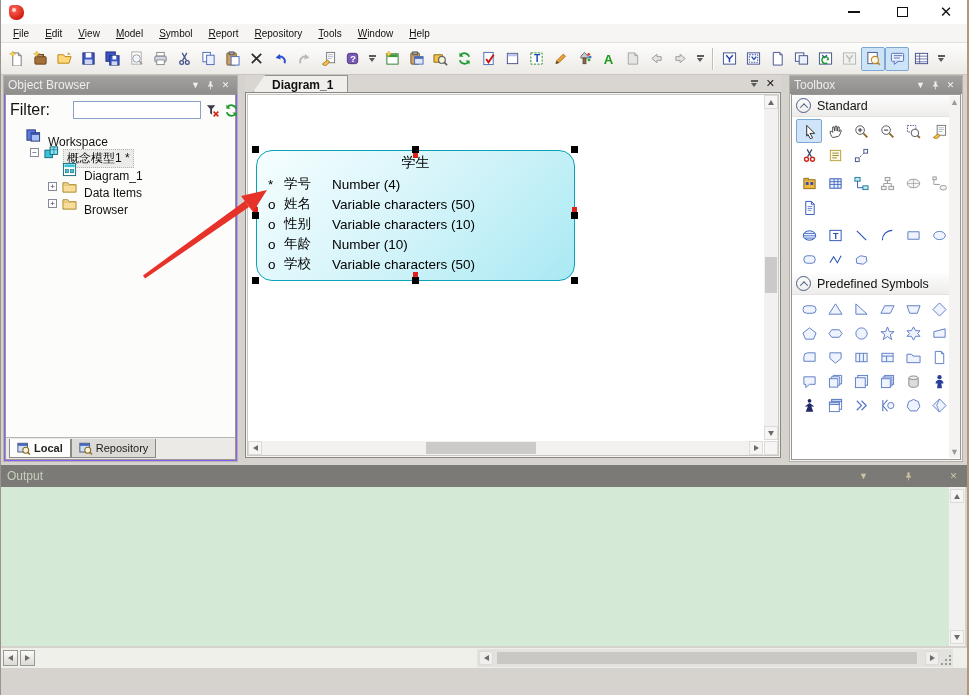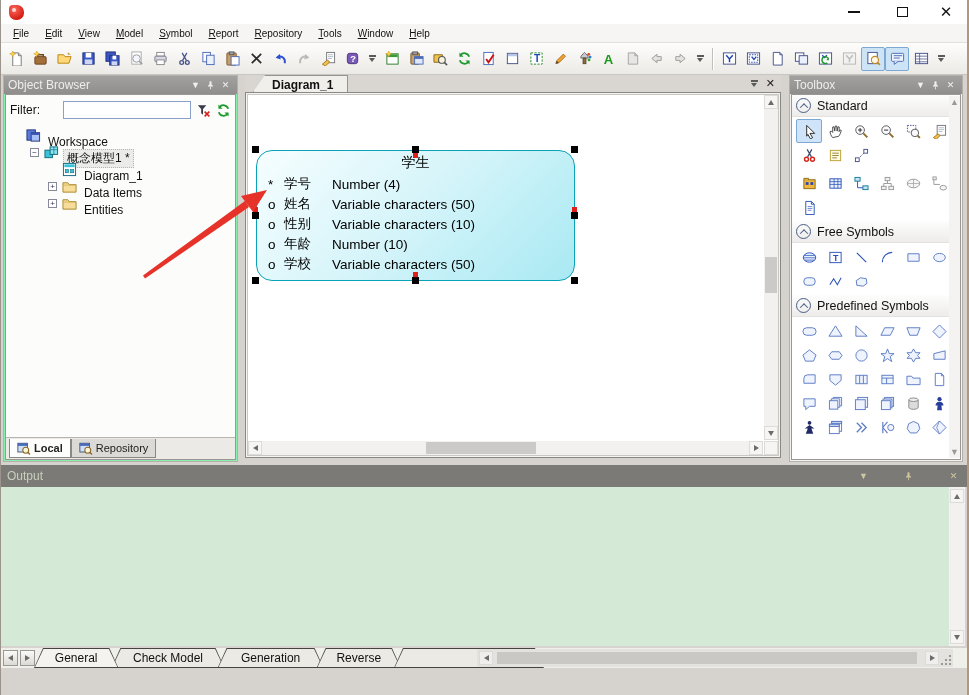--- a/index.html
+++ b/index.html
@@ -27,24 +27,24 @@
   .tb-overflow{width:12px;height:22px;display:flex;flex-direction:column;align-items:center;justify-content:center;margin:0 2px;}
   .ov-bar{width:7px;height:1.6px;background:#5a5a58;margin-bottom:1px;}
   .ov-tri{width:0;height:0;border-left:3.5px solid transparent;border-right:3.5px solid transparent;border-top:4px solid #5a5a58;}
   .tb-sep{width:1px;height:22px;background:#c2bfba;margin:0 4px;box-shadow:1px 0 0 #fff;}
   
   .panel-header{height:18px;background:linear-gradient(#a2a19f,#8f8e8c);color:#eeedeb;font-size:12px;display:flex;align-items:center;padding:0 4px;}
   .ph-title{flex:1;}
   .ph-btn{width:15px;height:14px;display:flex;align-items:center;justify-content:center;color:#f1f0ee;font-size:9px;}
   .pin-svg{width:11px;height:11px;}
   
-  .obrowser{position:absolute;left:2px;top:75px;width:235px;height:387px;background:#86efac;border:1px solid #b4b1ad;}
+  .obrowser{position:absolute;left:2px;top:75px;width:235px;height:387px;background:#8b5cf6;border:1px solid #b4b1ad;}
   .ob-body{position:absolute;left:1px;right:1px;top:18px;bottom:1px;background:#fcfcfb;border:1px solid #9a9894;}
   .filter-row{display:flex;align-items:center;padding:6px 4px 4px 4px;}
-  .filter-label{font-size:12px;color:#111;margin-right:23px;}
+  .filter-label{font-size:16px;color:#111;margin-right:23px;}
   .filter-input{width:128px;height:18px;border:1px solid #8aa0c8;background:#fff;font-size:12px;padding:0 3px;}
   .filter-ic{width:20px;height:18px;display:flex;align-items:center;justify-content:center;margin-left:4px;}
   .tree{padding:4px 0 0 2px;}
   .tree-row{display:flex;align-items:center;height:17px;font-size:12px;color:#111;white-space:nowrap;}
   .tree-row .lbl{padding:0 3px;margin-top:12px;}
   .tree-row.sel .lbl{background:#ebebe9;border:1px dotted #b5b5b2;}
   .expander{width:9px;height:9px;border:1px solid #889;background:#fff;display:flex;align-items:center;justify-content:center;font-size:8px;line-height:7px;color:#335;margin-right:4px;flex:none;}
   .exp-space{width:13px;flex:none;}
   .tree-ic{width:16px;height:16px;margin-right:4px;flex:none;}
   .ob-tabs{position:absolute;left:0;right:0;bottom:0;height:22px;background:#eceae7;border-top:1px solid #b8b5b1;display:flex;align-items:flex-start;padding:1px 0 0 3px;}
@@ -551,21 +551,21 @@
             <span class="lbl">Data Items</span>
           </div>
           <div class="tree-row" style="padding-left: 40px;">
             <span class="expander">+</span>
             <span class="tree-ic ic">
               <svg viewBox="0 0 16 16" width="15" height="15">
                 <path d="M1 4h5.2l1.5 2H15v8H1z" fill="#f7dc9a" stroke="#a8862a"></path>
                 <path d="M1 6.5h14" stroke="#c8a64a" stroke-width=".7"></path>
               </svg>
             </span>
-            <span class="lbl">Entities</span>
+            <span class="lbl">Browser</span>
           </div>
         </div>
       <div class="ob-tabs" id="ob-tabs">
           <span class="ob-tab active">
             <span class="ic" style="width:14px;height:14px">
               <svg viewBox="0 0 16 16" width="15" height="15">
                 <rect x="1" y="2" width="11" height="10" fill="#cfe0f8" stroke="#3a4a6a"></rect>
                 <rect x="1" y="2" width="11" height="3" fill="#4a6ab8"></rect>
                 <circle cx="10" cy="10" r="3.4" fill="#f8f4d8" stroke="#8a6a2a" stroke-width="1.2"></circle>
                 <path d="M12.4 12.4l2.4 2.4" stroke="#8a6a2a" stroke-width="1.6"></path>
@@ -828,26 +828,20 @@
           <button class="tbx-btn">
             <span class="ic">
               <svg viewBox="0 0 16 16" width="15" height="15">
                 <path d="M4 1.5h6l3 3v11H4z" fill="#fff" stroke="#2a52b8"></path>
                 <path d="M10 1.5v3h3" fill="none" stroke="#2a52b8"></path>
                 <path d="M6 7h5M6 9h5M6 11h4" stroke="#2a52b8" stroke-width=".7"></path>
               </svg>
             </span>
           </button>
         </div>
-        <div class="tbx-section-header">
-          <span class="circ-chev">
-            <i></i>
-          </span>
-          <span>Free Symbols</span>
-        </div>
         <div class="tbx-grid">
           <button class="tbx-btn">
             <span class="ic">
               <svg viewBox="0 0 16 16" width="15" height="15">
                 <ellipse cx="8" cy="8" rx="6.6" ry="5" fill="#eaf2fe" stroke="#2a52b8"></ellipse>
                 <path d="M2.2 5.8h11.6M1.4 8.3h13.2M2.5 10.8h11" stroke="#2a52b8" stroke-width=".8"></path>
               </svg>
             </span>
           </button>
           <button class="tbx-btn">
@@ -1170,37 +1164,20 @@
       </div>
   </div>
 
   <div class="result-strip">
     <div class="rt-nav">
         <span class="tri tri-lf"></span>
       </div>
     <div class="rt-nav">
         <span class="tri tri-rt"></span>
       </div>
-    <div class="rt-tabs" id="result-tabs">
-        <div class="rtab active" style="width: 84.4px;">
-          <span class="rtab-in">General</span>
-        </div>
-        <div class="rtab" style="width: 113.2px;">
-          <span class="rtab-in">Check Model</span>
-        </div>
-        <div class="rtab" style="width: 106px;">
-          <span class="rtab-in">Generation</span>
-        </div>
-        <div class="rtab" style="width: 84.4px;">
-          <span class="rtab-in">Reverse</span>
-        </div>
-        <div class="rtab" style="width: 150px;">
-          <span class="rtab-in"></span>
-        </div>
-      </div>
   </div>
   <div class="rt-scroll">
     <div class="sb-btn" style="left:2px;top:2px;background:#efeeec;">
         <span class="tri tri-lf"></span>
       </div>
     <div class="sb-thumb" style="left:20px;top:3px;height:12px;width:420px;background:#c9c8c5;"></div>
     <div class="sb-btn" style="right:14px;top:2px;background:#efeeec;">
         <span class="tri tri-rt"></span>
       </div>
     <div class="grip" style="right:0;bottom:2px;">

